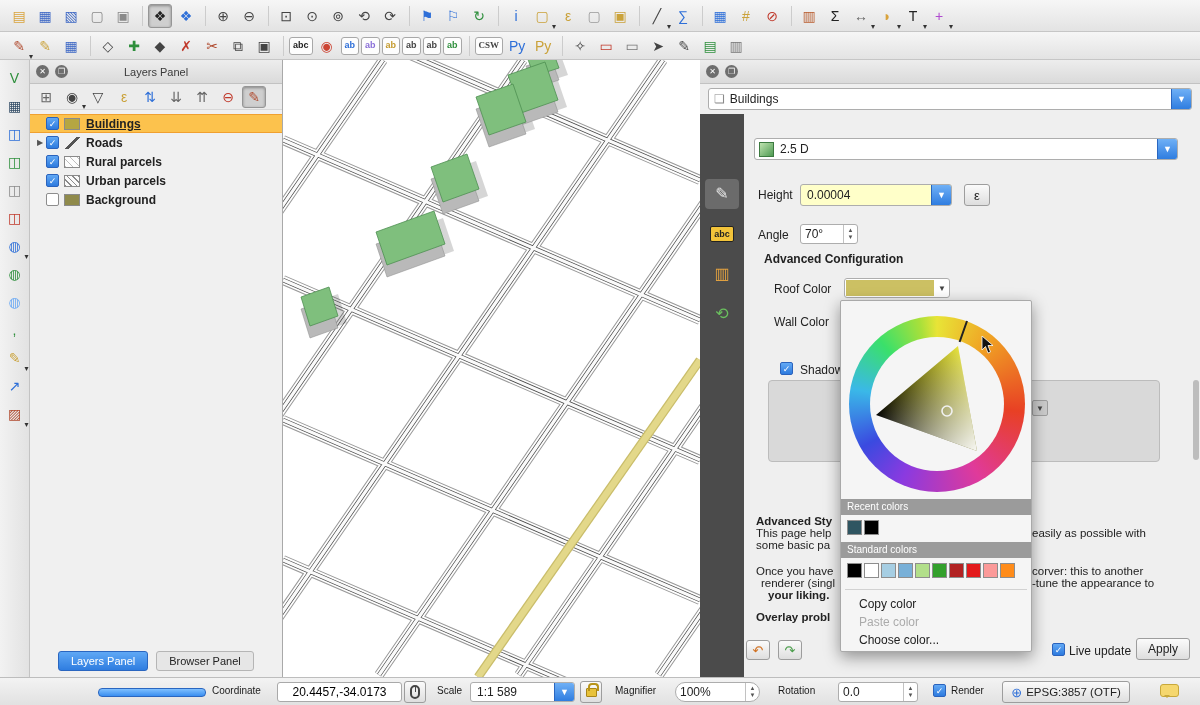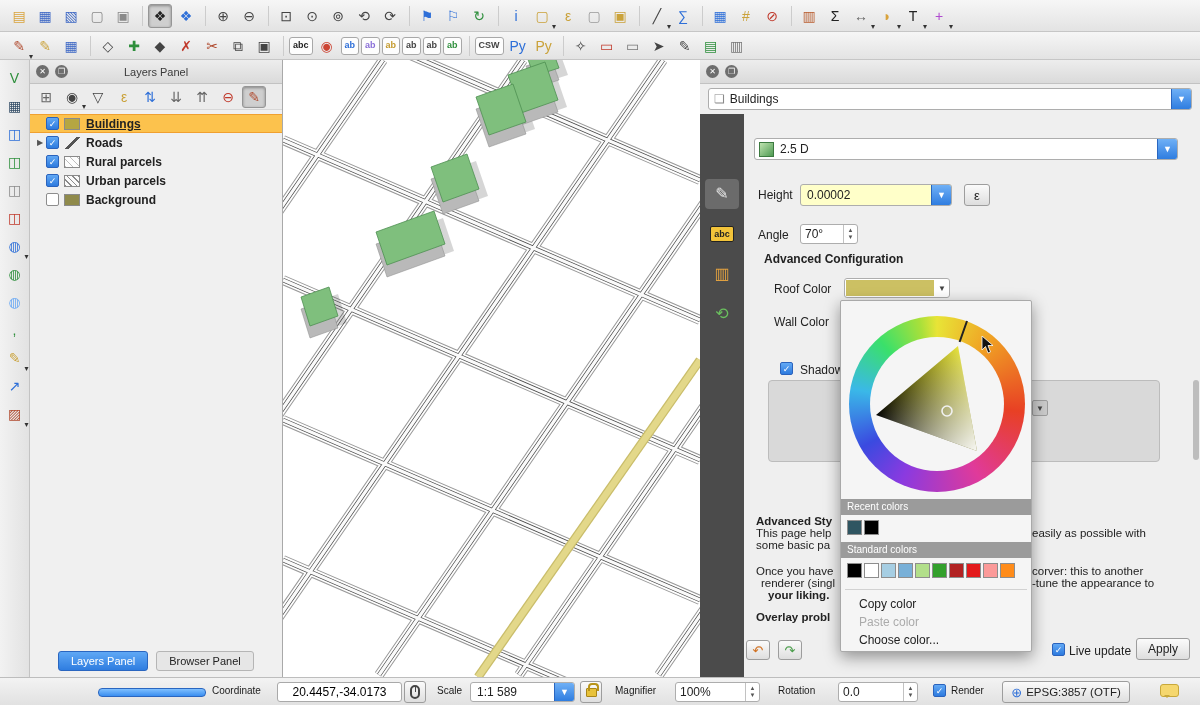--- a/index.html
+++ b/index.html
@@ -317,21 +317,21 @@
       <span class="tb-glyph" style="color: rgb(68, 68, 68);">ab</span>
     </span>
     <span class="tb-btn boxed">
       <span class="tb-glyph" style="color: rgb(68, 68, 68);">ab</span>
     </span>
     <span class="tb-btn boxed">
       <span class="tb-glyph" style="color: rgb(46, 143, 60);">ab</span>
     </span>
     <span class="tb-sep"></span>
     <span class="tb-btn boxed">
-      <span class="tb-glyph" style="color: rgb(68, 68, 68);">CSW</span>
+      <span class="tb-glyph" style="color: rgb(68, 68, 68); font-family: Liberation Serif, serif;">CSW</span>
     </span>
     <span class="tb-btn">
       <span class="tb-glyph" style="color: rgb(46, 111, 216);">Py</span>
     </span>
     <span class="tb-btn">
       <span class="tb-glyph" style="color: rgb(202, 162, 58);">Py</span>
     </span>
     <span class="tb-sep"></span>
     <span class="tb-btn">
       <span class="tb-glyph" style="color: rgb(68, 68, 68);">✧</span>
@@ -544,21 +544,21 @@
     </div>
 
   <div class="combo" id="sp-renderer" style="left:54px;top:78px;width:424px;height:22px;">
     <span class="cicon"></span>
     <span class="cval">2.5 D</span>
     <span class="ddbtn">▼</span>
   </div>
 
   <span class="sp-label" style="left:58px;top:128px;">Height</span>
   <div class="combo" id="sp-height-combo" style="left:100px;top:124px;width:152px;height:22px;">
-    <span class="cval">0.00002</span>
+    <span class="cval">0.00004</span>
     <span class="ddbtn">▼</span>
   </div>
   <div class="pushbtn" style="left:264px;top:124px;width:26px;height:22px;font-size:13px;">
     <span>ε</span>
   </div>
 
   <span class="sp-label" style="left:58px;top:168px;">Angle</span>
   <div class="spin" style="left:100px;top:164px;width:58px;height:20px;">
     <span class="sval">70°</span>
     <span class="sarrows">▲<br>▼</span>
@@ -659,21 +659,21 @@
     </div>
   <span class="sb-abs sb-label" style="left:437px;">Scale</span>
   <div class="combo sb-abs" id="sb-scale-combo">
     <span class="cval">1:1 589</span>
     <span class="ddbtn">▼</span>
   </div>
   <div class="sb-abs pushbtn" id="sb-lock">
       <span class="lock-shape"></span>
     </div>
   <span class="sb-abs sb-label" style="left:615px;">Magnifier</span>
-  <div class="spin sb-abs" style="left:675px;top:4px;width:85px;height:20px;position:absolute;">
+  <div class="spin sb-abs" style="left:675px;top:4px;width:85px;height:20px;position:absolute;border-radius:10px;">
     <span class="sval">100%</span>
     <span class="sarrows">▲<br>▼</span>
   </div>
   <span class="sb-abs sb-label" style="left:778px;">Rotation</span>
   <div class="spin sb-abs" style="left:838px;top:4px;width:80px;height:20px;position:absolute;">
     <span class="sval">0.0</span>
     <span class="sarrows">▲<br>▼</span>
   </div>
   <span class="cb on sb-abs" style="left:933px;top:6px;position:absolute;"></span>
   <span class="sb-abs sb-label" style="left:951px;">Render</span>

